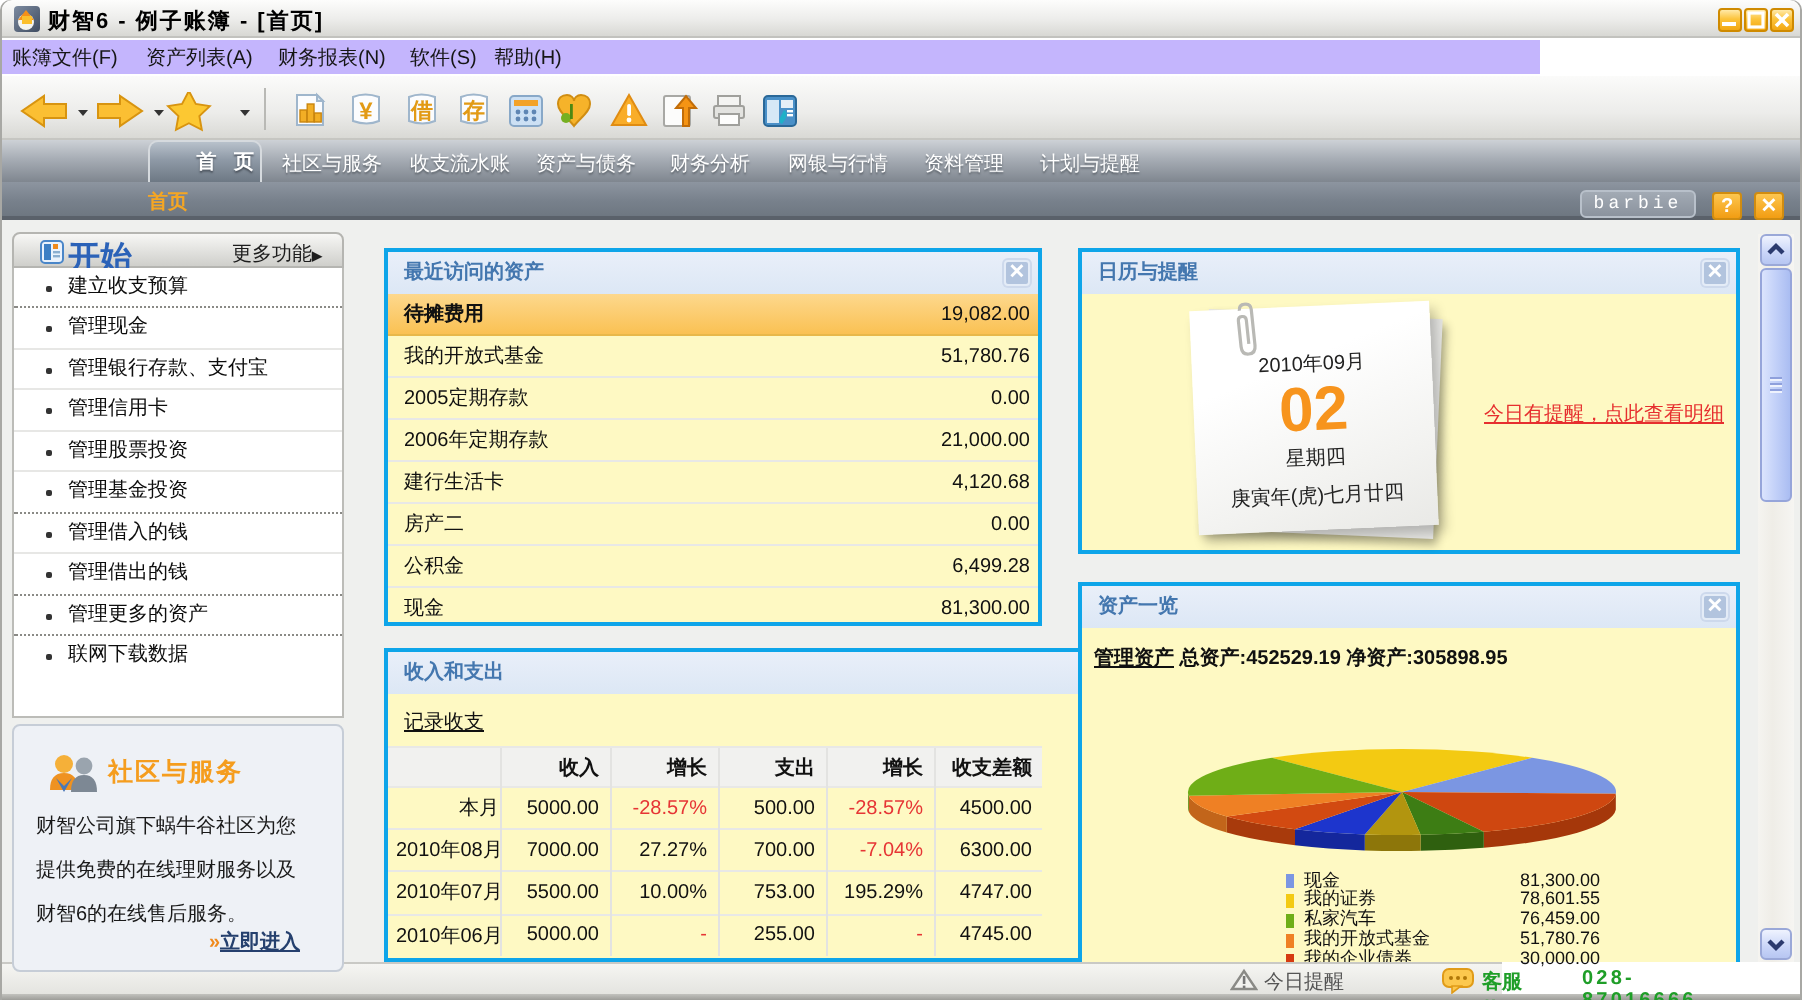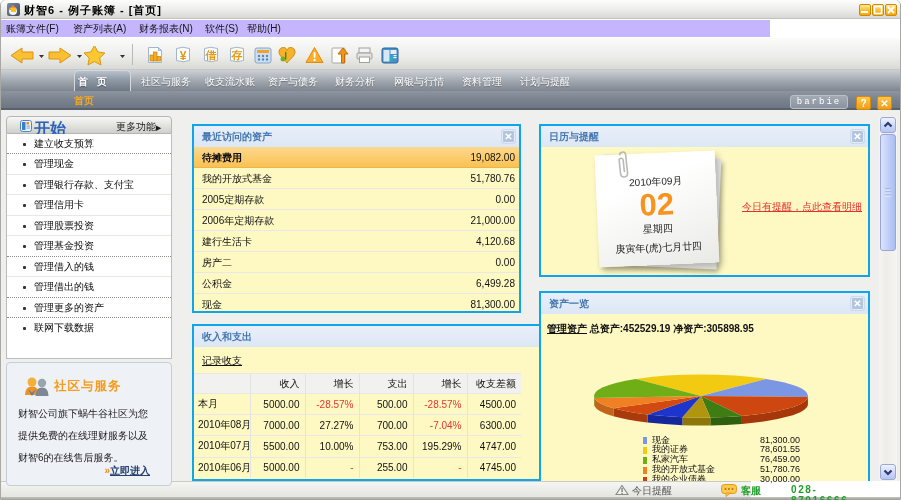--- a/index.html
+++ b/index.html
@@ -13,21 +13,21 @@
 
 #menubar{position:absolute;left:1px;top:20px;width:769px;height:17px;background:#c4b5fd}
 #menubar span{position:absolute;top:2px;font-size:10px;color:#161616}
 
 #toolbar{position:absolute;left:1px;top:37px;width:899px;height:33px;background:linear-gradient(#fbfbfa,#ececea 60%,#d9d9d5);border-top:1px solid #fff;border-bottom:1px solid #c6c6c2}
 .tbsep{position:absolute;left:131px;top:6px;width:1px;height:21px;background:#b9b9b5}
 .ticon{position:absolute;top:8px}
 
 #tabbar{position:absolute;left:1px;top:70px;width:899px;height:21px;background:linear-gradient(#cdd1d6,#a7adb5 45%,#7f868f)}
 .tab{position:absolute;top:5px;font-size:10px;color:#fff;text-shadow:0 1px 1px rgba(60,66,74,.6)}
-#activetab{position:absolute;left:73px;top:0;width:57px;height:21px;border-radius:5px 5px 0 0;background:linear-gradient(#b8c1cb,#8e99a6 45%,#6d7884);border:1px solid #d6dade;border-bottom:none;color:#fff;font-size:10px;font-weight:bold;text-align:left;line-height:21px;letter-spacing:3px;text-indent:3px;text-shadow:0 1px 1px rgba(50,56,64,.7)}
+#activetab{position:absolute;left:73px;top:0;width:57px;height:21px;border-radius:5px 5px 0 0;background:linear-gradient(#b8c1cb,#8e99a6 45%,#6d7884);border:1px solid #d6dade;border-bottom:none;color:#fff;font-size:10px;font-weight:bold;text-align:right;line-height:21px;letter-spacing:3px;text-indent:3px;text-shadow:0 1px 1px rgba(50,56,64,.7)}
 
 #subbar{position:absolute;left:1px;top:91px;width:899px;height:19px;background:linear-gradient(#8d95a0,#78818c 55%,#6e7781);border-bottom:2px solid #5a616a}
 #crumb{position:absolute;left:73px;top:3px;font-size:10px;color:#f5a623;font-weight:bold}
 #userbtn{position:absolute;left:789px;top:4px;width:58px;height:14px;border:1px solid #b8c0ca;border-radius:3px;background:linear-gradient(#a2aab4,#8b939e);color:#fff;font-family:"Liberation Mono",monospace;font-size:9px;text-align:center;line-height:13px;letter-spacing:2px}
 .obtn{position:absolute;top:5px;width:15px;height:14px;border:1px solid #d08c10;border-radius:2px;background:linear-gradient(#fdc64f,#f29d13);color:#fff;font-weight:bold;font-size:10px;text-align:center;line-height:13px}
 
 #content{position:absolute;left:1px;top:110px;width:899px;height:371px;background:#eff0ee}
 
 #startpanel{position:absolute;left:5px;top:6px;width:166px;height:243px}
 #starthead{position:absolute;left:0;top:0;width:166px;height:18px;border:1px solid #b5b5b1;border-radius:4px 4px 0 0;background:linear-gradient(#f7f7f5,#e3e3e0 50%,#cfcfcb)}
@@ -39,22 +39,22 @@
 
 .panel{position:absolute;background:#fef9c3;border:2px solid #0ea5e9}
 .phead{position:absolute;left:0;top:0;right:0;height:21px;background:linear-gradient(#e9eff9,#dce7f5);color:#4477af;font-weight:bold;font-size:10px;line-height:21px;padding-left:8px}
 .pclose{position:absolute;right:4px;top:4px;width:13px;height:13px;background:#b2c4de;border:1px solid #e4ecf7;border-radius:2px;color:#fff;text-align:center;line-height:11px;font-size:10px;font-weight:bold;box-shadow:0 0 0 1px #cdd9ec}
 .arow{position:relative;height:21px;line-height:21px;border-bottom:1px solid #e8e8e6;padding:0 8px}
 .arow b.v, .arow span.v{position:absolute;right:4px;font-weight:normal}
 #orange-row{background:linear-gradient(#fdd88d,#fac153);font-weight:bold;border-bottom:1px solid #e8b84a}
 
 .itab{position:absolute;left:0;width:327px;border-collapse:collapse;table-layout:fixed}
 .itab td{border-left:1px solid #e3e3e1;border-top:1px solid #e8e8e6;text-align:right;padding-right:5px;font-size:10px;height:21.2px;white-space:nowrap;overflow:hidden}
-.itab td:first-child{border-left:none;text-align:left;padding-left:4px;padding-right:0}
-.itab tr.h td{background:#f1f1ef;font-weight:normal;height:20px}
+.itab td:first-child{border-left:none;text-align:right;padding-left:4px;padding-right:0}
+.itab tr.h td{background:#f1f1ef;font-weight:bold;height:20px}
 .red{color:#e63535}
 
 #note-wrap{position:absolute;left:56px;top:27px;width:132px;height:118px}
 #note-back{position:absolute;left:5px;top:4px;width:117px;height:110px;background:#e7e7e4;transform:rotate(2.5deg);box-shadow:2px 3px 5px rgba(0,0,0,.3)}
 #note{position:absolute;left:0;top:0;width:120px;height:112px;background:linear-gradient(160deg,#ffffff 30%,#f3f3f1 70%,#e9e9e6);transform:rotate(-2.5deg);box-shadow:3px 4px 6px rgba(0,0,0,.22);text-align:center}
 #redlink{position:absolute;left:201px;top:74px;font-size:10px;color:#e62f2f;text-decoration:underline}
 
 .leg{position:absolute;left:100px;width:212px;height:9.9px;line-height:9.9px;font-size:9px}
 .leg i{position:absolute;left:2px;top:1.5px;width:4px;height:7px}
 .leg em{font-style:normal;position:absolute;left:11px}

